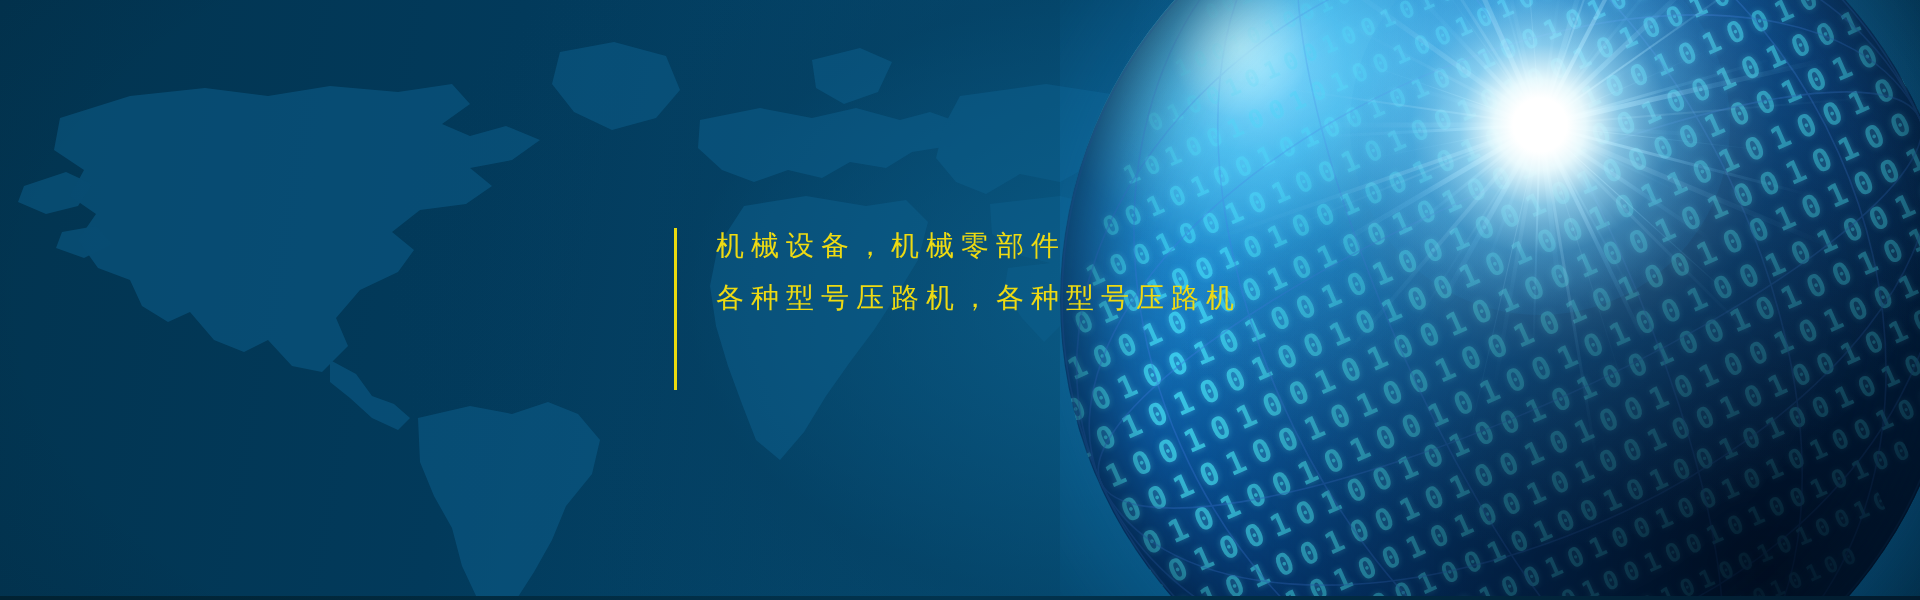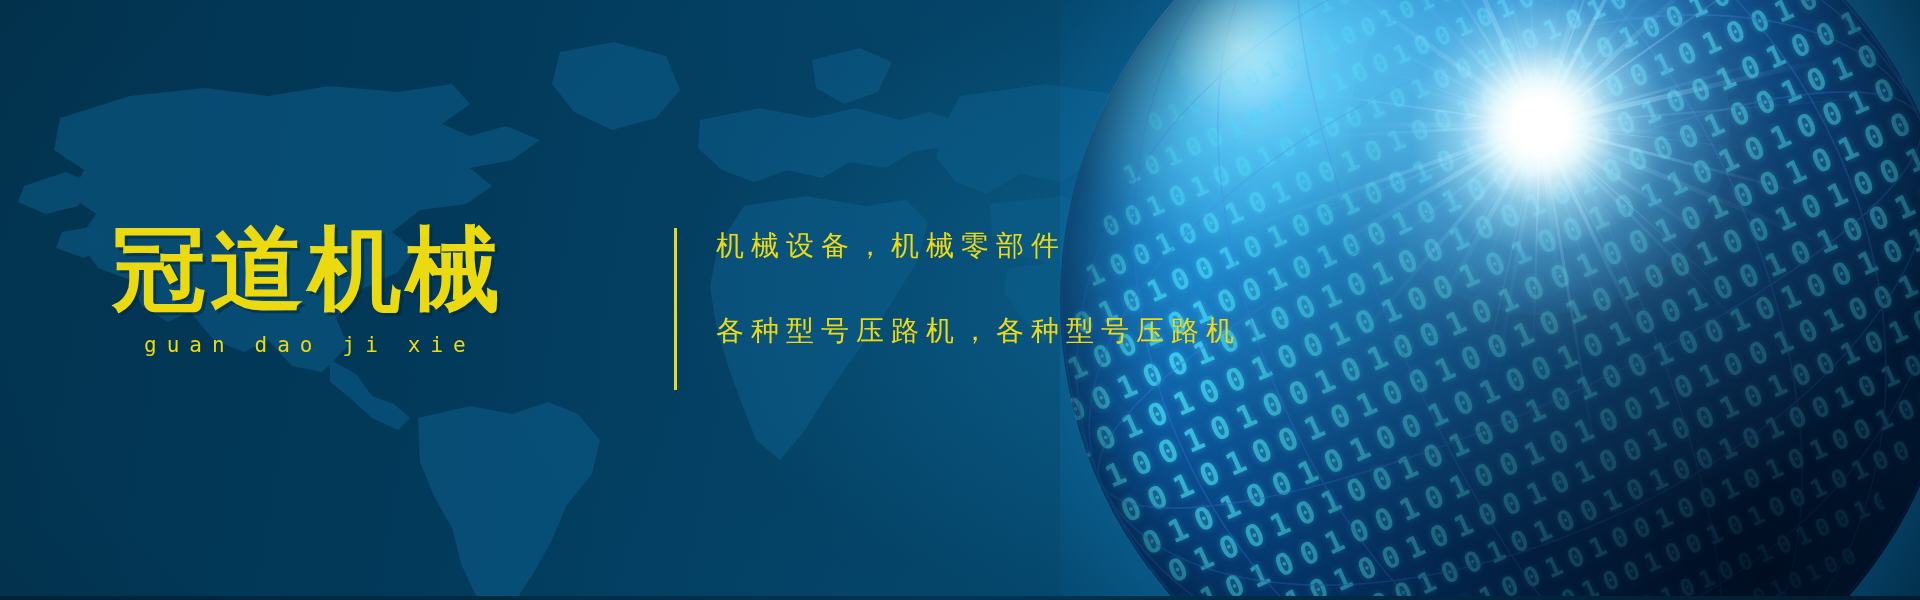--- a/index.html
+++ b/index.html
@@ -146,21 +146,21 @@
     position:absolute;left:716px;top:232px;
   }
   .tagline div{
     font-family:"DejaVu Sans","Liberation Sans",sans-serif;
     font-size:28px;
     color:#eeda12;
     letter-spacing:7px;
     white-space:nowrap;
     line-height:1;
   }
-  .tagline .l1{margin-bottom:57px;}
+  .tagline .l1{margin-bottom:24px;}
 
   .btm-edge{
     position:absolute;left:0;bottom:0;width:1920px;height:4px;
     background:linear-gradient(90deg,#012232 0%,#02344f 50%,#021b2e 100%);
   }
 </style>
 </head>
 <body>
 
 <div id="banner">
@@ -304,26 +304,20 @@
         <span style="transform: rotate(335.986deg); height: 346px; margin-top: -346px; width: 5px; margin-left: -2.5px; opacity: 0.69;"></span>
         <span style="transform: rotate(344.114deg); height: 169px; margin-top: -169px; width: 2px; margin-left: -1px; opacity: 0.86;"></span>
         <span style="transform: rotate(347.143deg); height: 222px; margin-top: -222px; width: 4px; margin-left: -2px; opacity: 0.33;"></span>
         <span style="transform: rotate(355.271deg); height: 275px; margin-top: -275px; width: 1px; margin-left: -0.5px; opacity: 0.5;"></span>
       </div>
     <div class="sun-core"></div>
   </div>
 
   <div class="content">
 
-    <div class="logo-block">
-      <div class="logo-cn">冠道机械</div>
-      <div class="logo-py">
-        <span>guan</span><span>dao</span><span>ji</span><span>xie</span>
-      </div>
-    </div>
 
     <div class="divider"></div>
 
     <div class="tagline">
       <div class="l1">机械设备，机械零部件</div>
       <div class="l2">各种型号压路机，各种型号压路机</div>
     </div>
 
   </div>
 

